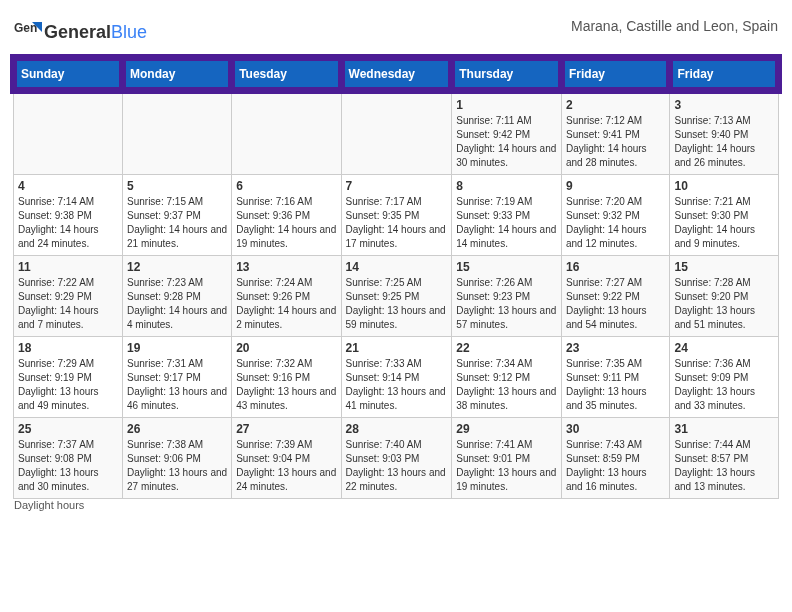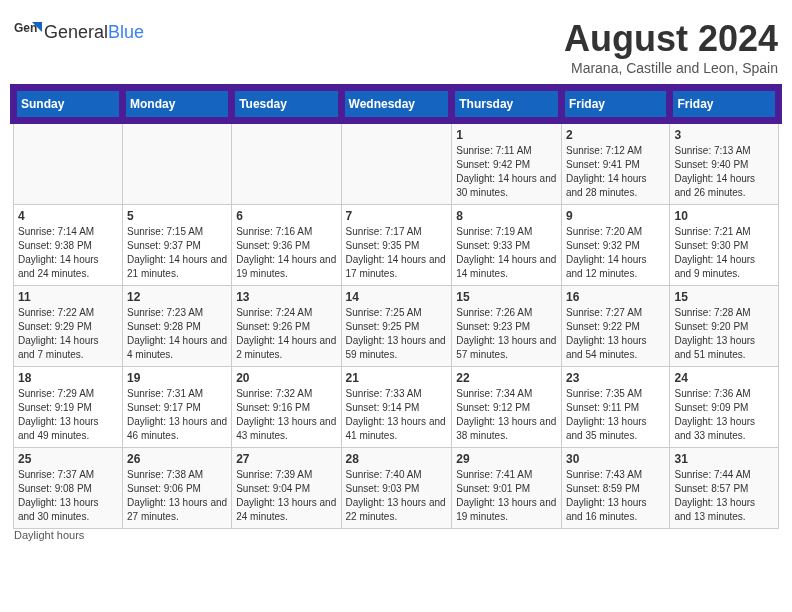--- a/index.html
+++ b/index.html
@@ -16,21 +16,21 @@
       align-items: flex-start;
       margin-bottom: 0;
       padding: 8px 4px;
     }
     .logo {
       display: flex;
       align-items: center;
     }
     .logo-text-general {
       font-size: 18px;
-      font-weight: normal;
+      font-weight: bold;
       color: #333;
     }
     .logo-text-blue {
       font-size: 18px;
       font-weight: normal;
       color: #3b82f6;
     }
     .logo-icon {
       width: 28px;
       height: 28px;
@@ -103,21 +103,20 @@
   <div class="logo">
     <svg class="logo-icon" viewBox="0 0 28 28" xmlns="http://www.w3.org/2000/svg">
       <text x="0" y="14" font-size="12" font-weight="bold" fill="#333">Gen</text>
       <polygon points="18,4 28,4 28,14" fill="#1565c0"></polygon>
     </svg>
     <div>
       <span class="logo-text-general">General</span><span class="logo-text-blue">Blue</span>
     </div>
   </div>
   <div class="title-area">
-    <div class="calendar-title">August 2024</div>
     <div class="calendar-subtitle">Marana, Castille and Leon, Spain</div>
   </div>
 </div>
 
 <table>
   <thead>
     <tr>
     <th>Sunday</th>
         <th>Monday</th>
         <th>Tuesday</th>

